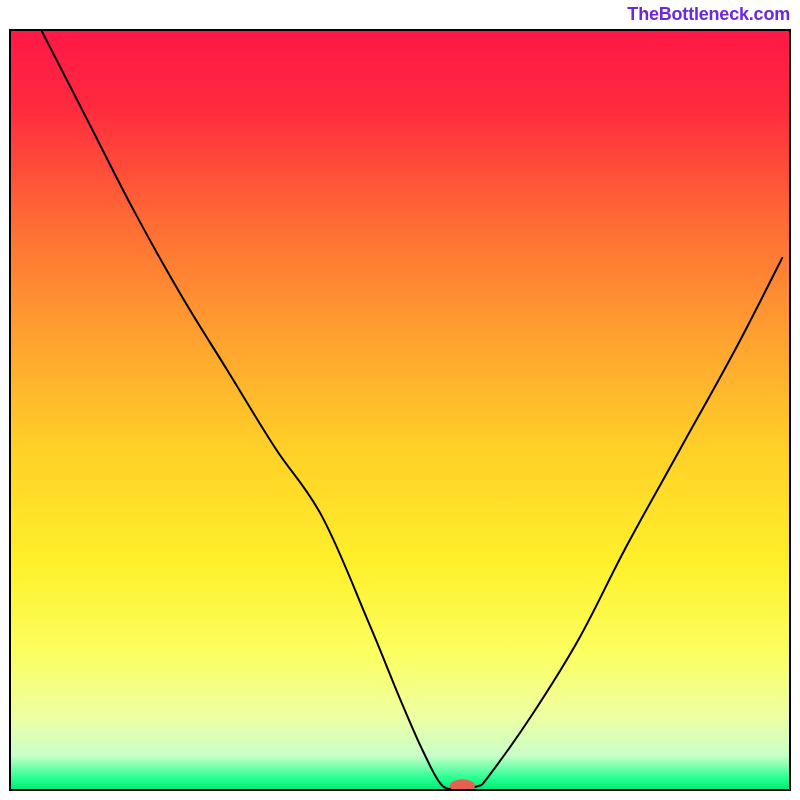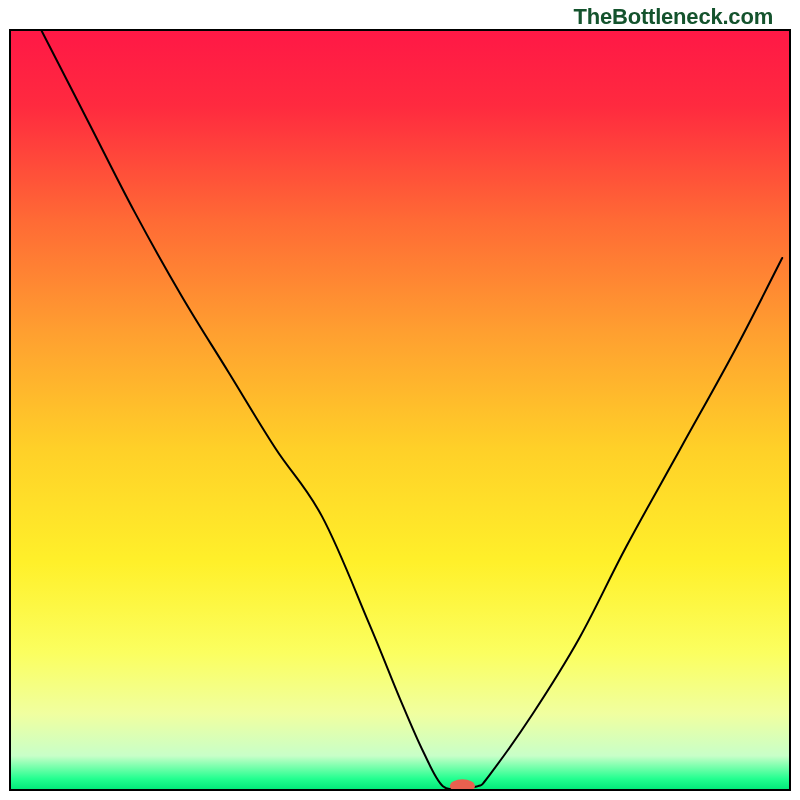--- a/index.html
+++ b/index.html
@@ -11,24 +11,24 @@
     background: #fff;
   }
   .chart-wrapper {
     width: 800px;
     height: 800px;
     position: relative;
   }
   .attribution {
     position: absolute;
     top: 4px;
-    right: 27px;
-    font-size: 22px;
+    right: 10px;
+    font-size: 18px;
     font-weight: 600;
-    color: #14532d;
+    color: #6d28d9;
     z-index: 3;
     letter-spacing: -0.2px;
   }
   svg.chart {
     position: absolute;
     inset: 0;
     width: 800px;
     height: 800px;
   }
 </style>

